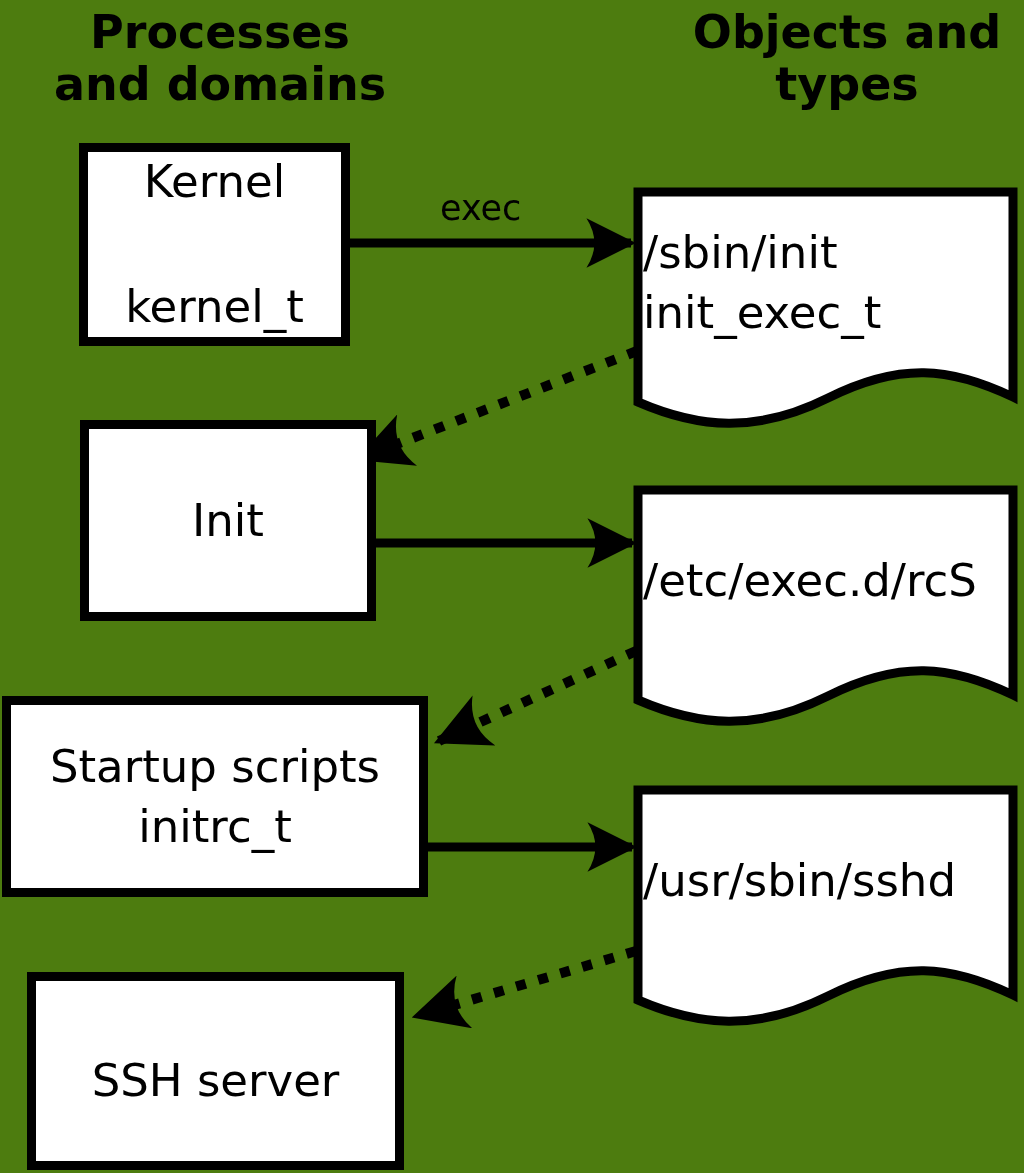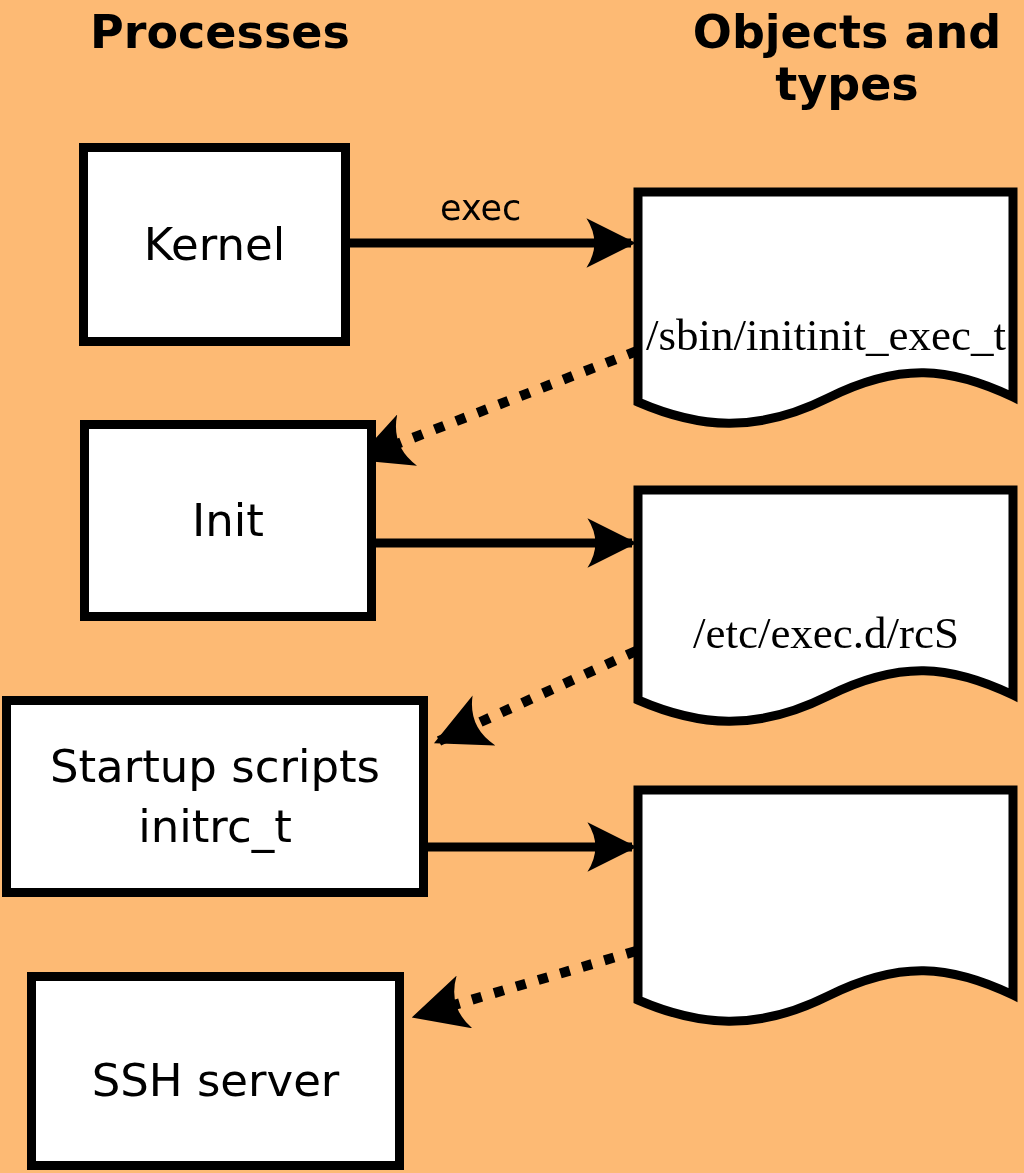--- a/index.html
+++ b/index.html
@@ -4,21 +4,21 @@
 <style>
   html, body {
     margin: 0;
     padding: 0;
     background: #ffffff;
   }
   #stage {
     position: relative;
     width: 1024px;
     height: 1173px;
-    background: #fdba74;
+    background: #4d7c0f;
     font-family: "DejaVu Sans", sans-serif;
     color: #000000;
     overflow: hidden;
   }
   #diagram-svg {
     position: absolute;
     left: 0;
     top: 0;
     width: 1024px;
     height: 1173px;
@@ -41,27 +41,26 @@
     flex-direction: column;
     align-items: center;
     justify-content: center;
     text-align: center;
     font-size: 45px;
     line-height: 60px;
   }
   .doc-label {
     position: absolute;
     display: flex;
-    flex-direction: row;
-    align-items: flex-end;
+    flex-direction: column;
+    align-items: flex-start;
     justify-content: center;
     text-align: center;
     font-size: 45px;
     line-height: 60px;
-    font-family: Liberation Serif, serif;
   }
   .edge-label {
     position: absolute;
     font-size: 35px;
     line-height: 50px;
     text-align: left;
     white-space: nowrap;
   }
   .line-txt { white-space: nowrap; }
 </style>
@@ -85,45 +84,48 @@
     <line x1="347" y1="543" x2="632" y2="543" stroke="#000000" stroke-width="9" marker-end="url(#ah)"></line>
     <line x1="428" y1="847" x2="632" y2="847" stroke="#000000" stroke-width="9" marker-end="url(#ah)"></line>
 
     <line x1="637" y1="351" x2="361" y2="458" stroke="#000000" stroke-width="10" stroke-dasharray="10 13" marker-end="url(#ah)"></line>
     <line x1="636" y1="651" x2="439" y2="741" stroke="#000000" stroke-width="10" stroke-dasharray="10 13" marker-end="url(#ah)"></line>
     <line x1="636" y1="951" x2="417" y2="1016" stroke="#000000" stroke-width="10" stroke-dasharray="10 13" marker-end="url(#ah)"></line>
   </svg>
 
   <div class="col-header" style="left:28px; top:6px; width:384px;">
     <div class="line-txt">Processes</div>
+    <div class="line-txt">and domains</div>
   </div>
   <div class="col-header" style="left:658px; top:6px; width:378px;">
     <div class="line-txt">Objects and</div>
     <div class="line-txt">types</div>
   </div>
 
-  <div class="process-box" style="left:79px; top:143px; width:271px; height:203px;">
+  <div class="process-box" style="left:79px; top:143px; width:271px; height:203px;justify-content:space-between;">
     <div class="line-txt">Kernel</div>
+    <div class="line-txt">kernel_t</div>
   </div>
   <div class="process-box" style="left:80px; top:420px; width:296px; height:201px;">
     <div class="line-txt">Init</div>
   </div>
   <div class="process-box" style="left:2px; top:696px; width:426px; height:201px;">
     <div class="line-txt">Startup scripts</div>
     <div class="line-txt">initrc_t</div>
   </div>
   <div class="process-box" style="left:27px; top:972px; width:377px; height:198px; padding-top:20px;">
     <div class="line-txt">SSH server</div>
   </div>
 
   <div class="doc-label" style="left:643px; top:200px; width:366px; height:165px;">
     <div class="line-txt">/sbin/init</div>
     <div class="line-txt">init_exec_t</div>
   </div>
   <div class="doc-label" style="left:643px; top:498px; width:366px; height:165px;">
     <div class="line-txt">/etc/exec.d/rcS</div>
   </div>
   <div class="doc-label" style="left:643px; top:798px; width:366px; height:165px;">
+    <div class="line-txt">/usr/sbin/sshd</div>
   </div>
 
   <div class="edge-label" style="left:440px; top:183px; width:122px;">exec</div>
 
 </div>
 
 </body></html>

